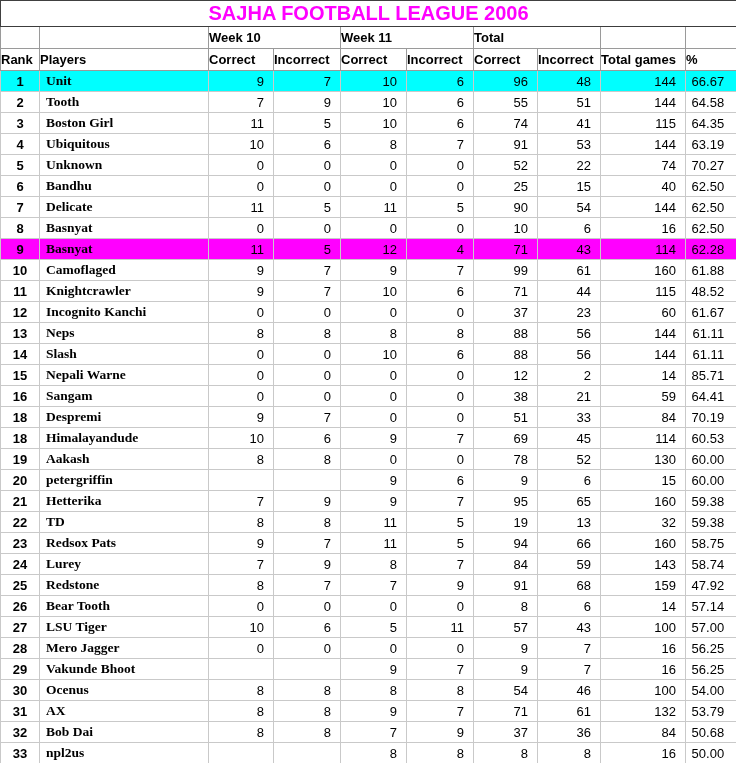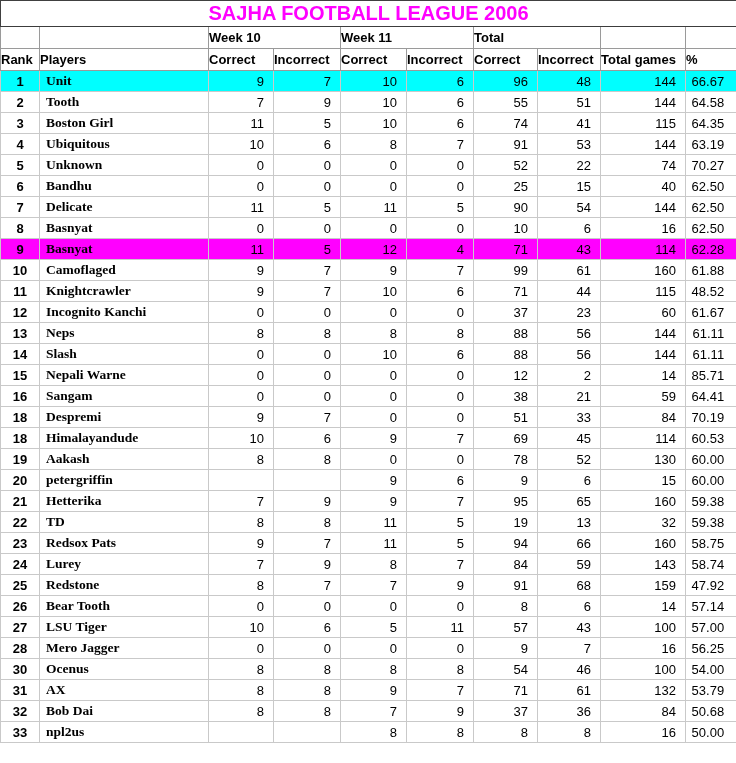--- a/index.html
+++ b/index.html
@@ -420,20 +420,32 @@
           <td class="num">0</td>
           <td class="num">0</td>
           <td class="num">0</td>
           <td class="num">0</td>
           <td class="num">9</td>
           <td class="num">7</td>
           <td class="num">16</td>
           <td class="pct">56.25</td>
         </tr>
         <tr>
+          <td class="rank">29</td>
+          <td class="player">Vakunde Bhoot</td>
+          <td class="num"></td>
+          <td class="num"></td>
+          <td class="num">9</td>
+          <td class="num">7</td>
+          <td class="num">9</td>
+          <td class="num">7</td>
+          <td class="num">16</td>
+          <td class="pct">56.25</td>
+        </tr>
+        <tr>
           <td class="rank">30</td>
           <td class="player">Ocenus</td>
           <td class="num">8</td>
           <td class="num">8</td>
           <td class="num">8</td>
           <td class="num">8</td>
           <td class="num">54</td>
           <td class="num">46</td>
           <td class="num">100</td>
           <td class="pct">54.00</td>

